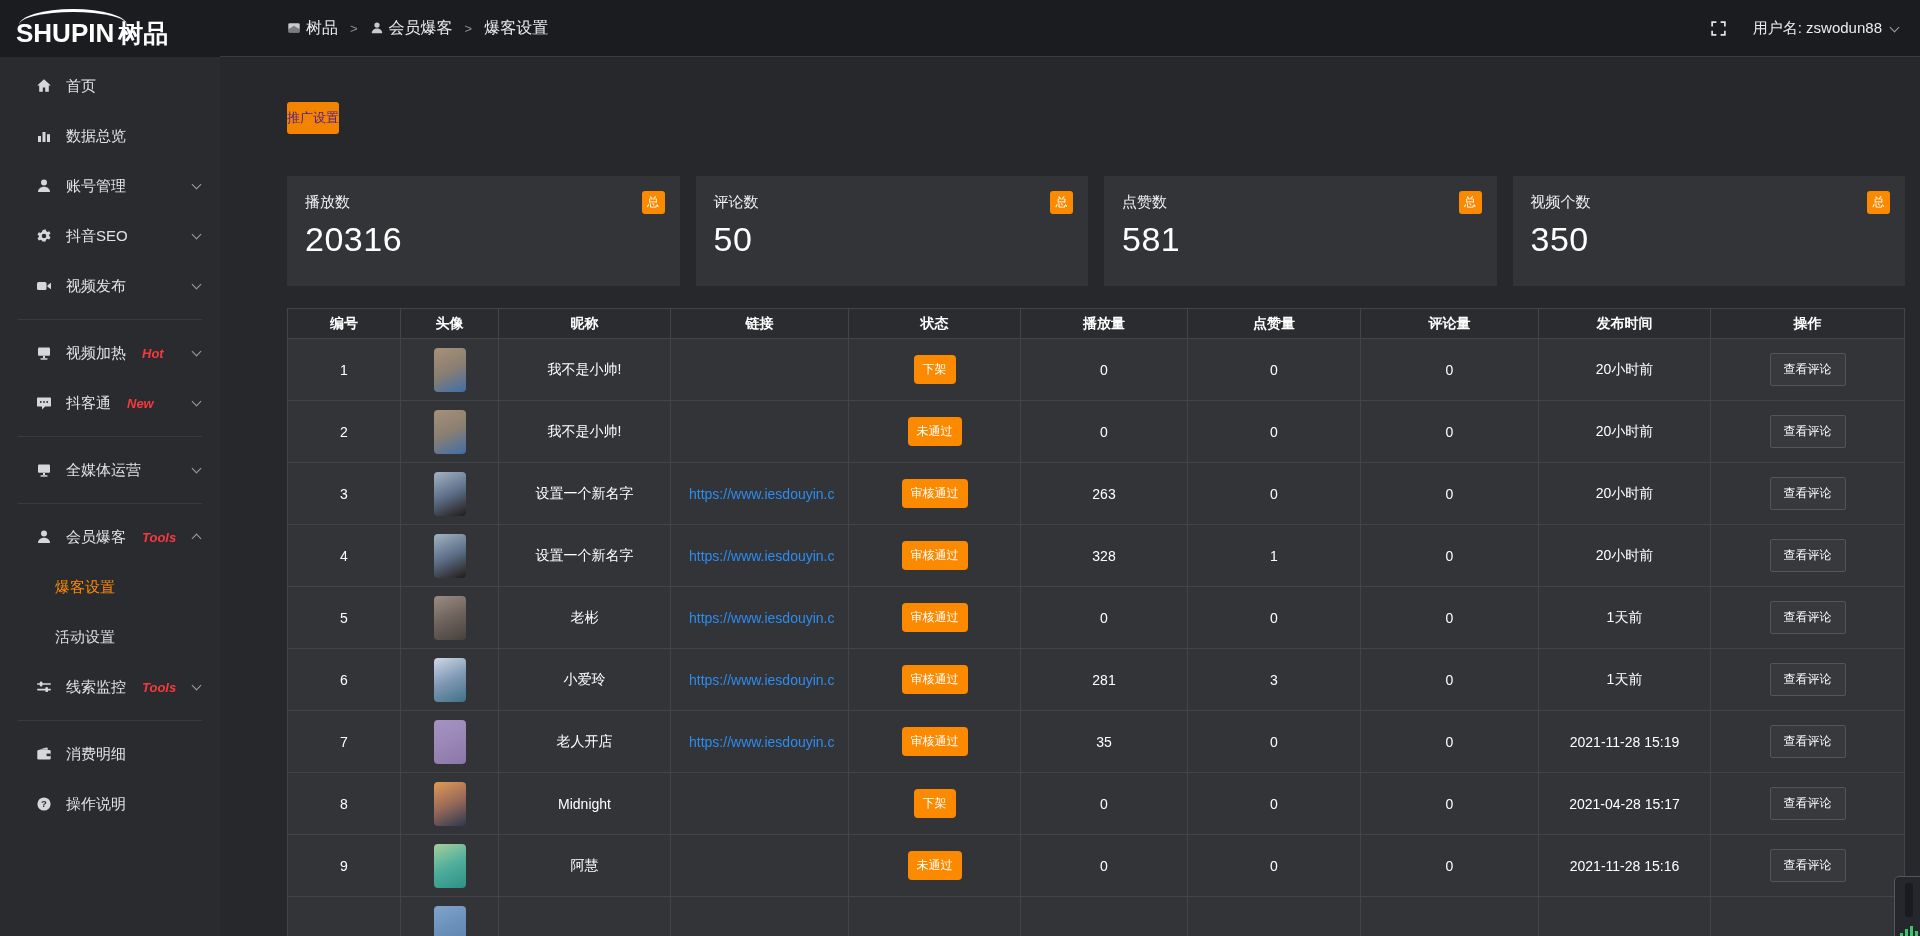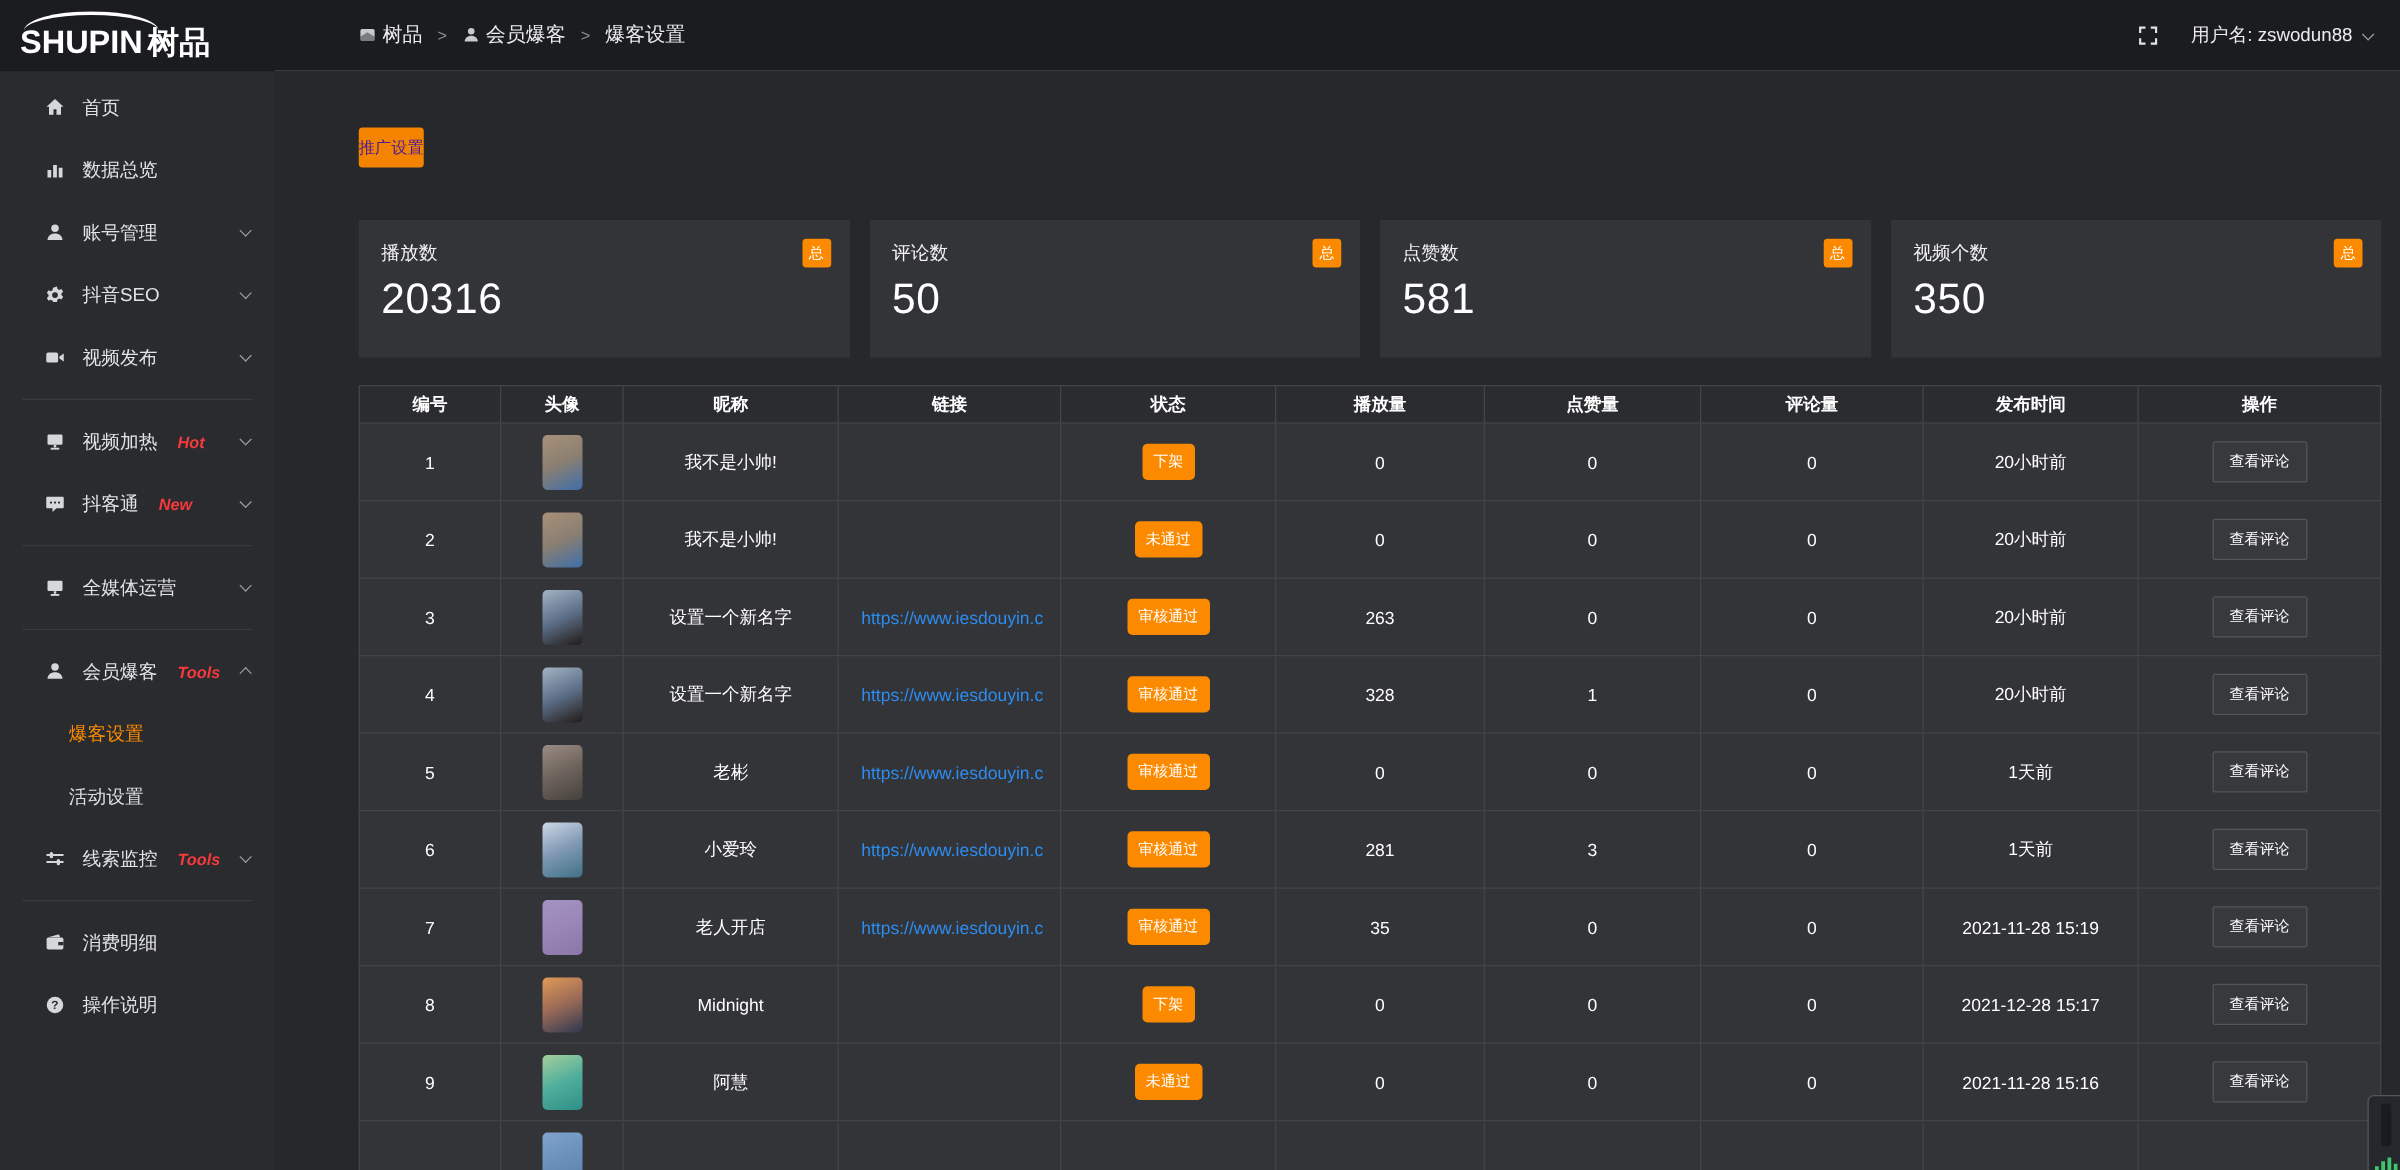--- a/index.html
+++ b/index.html
@@ -468,21 +468,21 @@
             <td>8</td>
             <td>
               <div class="avatar" style="background:linear-gradient(155deg, #e09a54, #9a6a58, #2d3850)"></div>
             </td>
             <td>Midnight</td>
             <td class="td-link"></td>
             <td><span class="badge">下架</span></td>
             <td>0</td>
             <td>0</td>
             <td>0</td>
-            <td>2021-12-28 15:17</td>
+            <td>2021-04-28 15:17</td>
             <td><button class="act-btn">查看评论</button></td>
           </tr>
           <tr>
             <td>9</td>
             <td>
               <div class="avatar" style="background:linear-gradient(155deg, #a6cf9d, #4fae9b, #2e8f86)"></div>
             </td>
             <td>阿慧</td>
             <td class="td-link"></td>
             <td><span class="badge">未通过</span></td>

